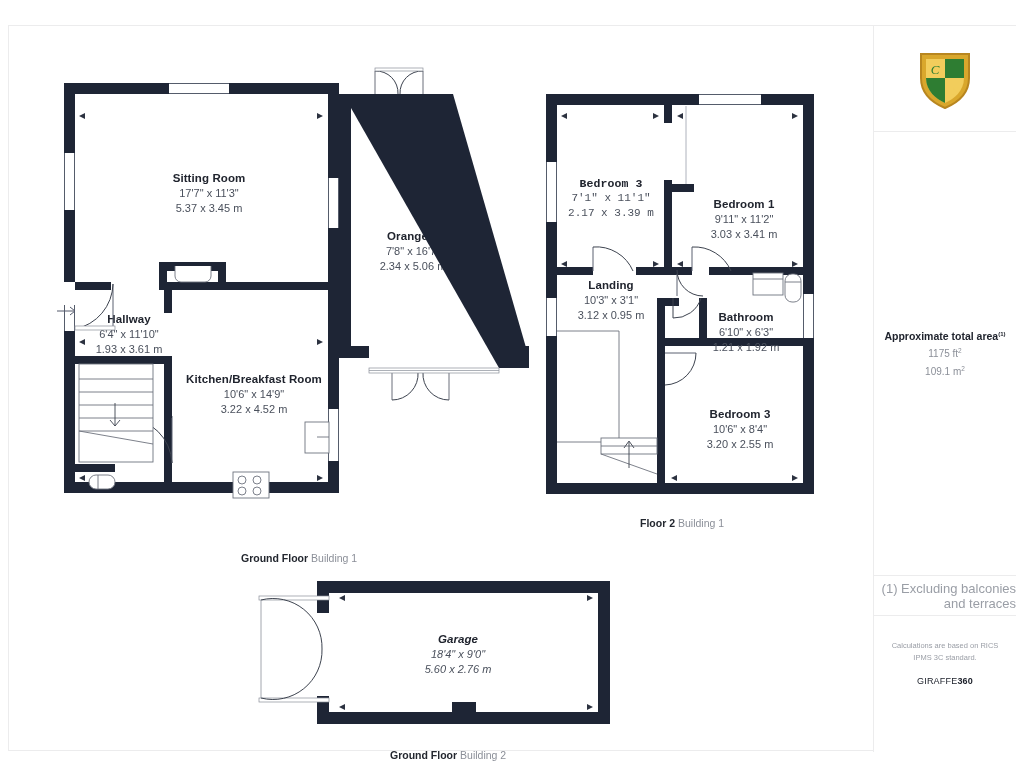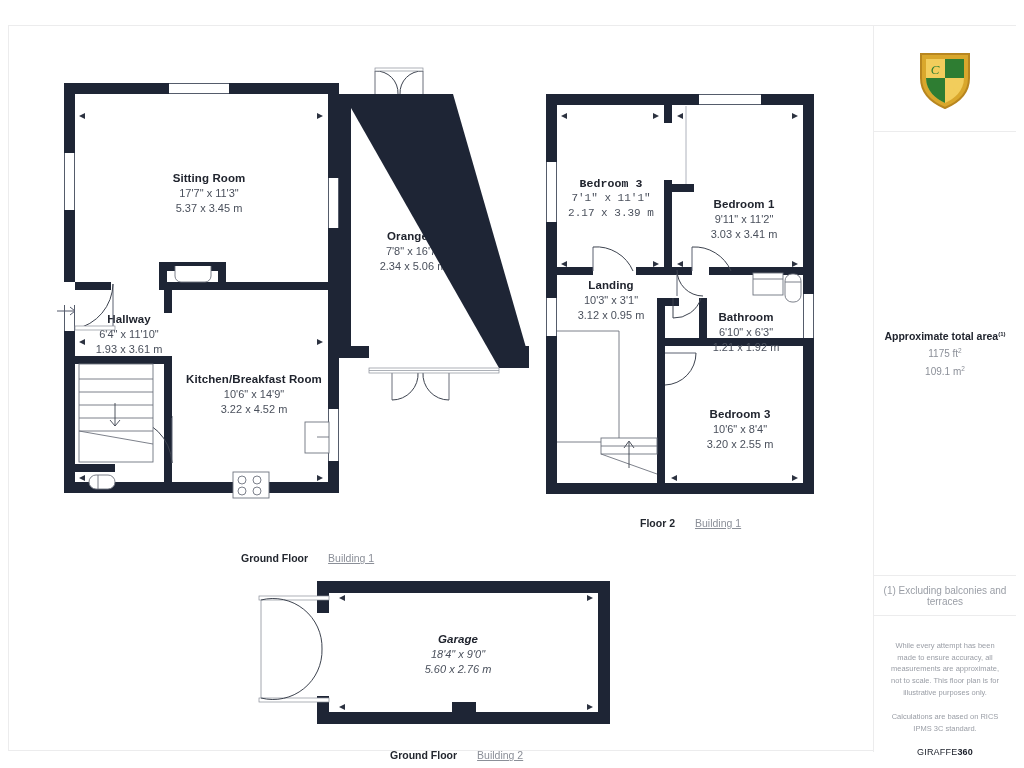--- a/index.html
+++ b/index.html
@@ -23,37 +23,37 @@
   .room-white{position:absolute;background:#ffffff;}
   .win{position:absolute;background:#ffffff;box-sizing:border-box;}
   .win.h{border-top:1px solid #555c6b;border-bottom:1px solid #555c6b;}
   .win.v{border-left:1px solid #555c6b;border-right:1px solid #555c6b;}
   .label{position:absolute;text-align:center;line-height:1.32;white-space:nowrap;}
   .label .nm{font-size:11.5px;font-weight:bold;color:#20242e;letter-spacing:.1px;}
   .label .im{font-size:11px;color:#4a505c;}
   .label .mt{font-size:11px;color:#4a505c;}
   .floorcap{position:absolute;white-space:nowrap;font-size:10.5px;}
   .floorcap b{color:#23272f;font-weight:bold;}
-  .floorcap span{color:#8b8f98;font-weight:normal;margin-left:20px;text-decoration:underline;}
+  .floorcap span{color:#8b8f98;font-weight:normal;margin-left:3px;}
   svg.overlay{position:absolute;left:0;top:0;width:864px;height:726px;pointer-events:none;}
   
   .side{
     position:absolute;left:864px;top:0;width:143px;height:726px;
     border-left:1px solid #ececed;box-sizing:border-box;background:#fff;
   }
   .side-sec{box-sizing:border-box;border-bottom:1px solid #ececed;}
   .logo-sec{height:106px;display:flex;align-items:center;justify-content:center;}
   .area-sec{height:444px;display:flex;flex-direction:column;align-items:center;justify-content:center;}
   .note-sec{height:40px;display:flex;align-items:center;justify-content:center;}
   .disc-sec{border-bottom:none;padding:24px 12px 0 12px;}
   .area-title{font-size:10.5px;font-weight:bold;color:#20242e;position:relative;}
   .area-title sup{font-size:6px;vertical-align:super;}
   .area-val{font-size:10px;color:#8b8f98;margin-top:5px;}
   .area-val sup{font-size:6.5px;vertical-align:super;}
-  .note-txt{font-size:10px;color:#9a9ea6;text-align:center;}
+  .note-txt{font-size:13px;color:#9a9ea6;text-align:right;}
   .disc-p{font-size:7.5px;color:#9a9ea6;text-align:center;line-height:1.55;margin:0 0 13px 0;}
   .brand{font-size:9px;color:#20242e;text-align:center;letter-spacing:.2px;margin-top:10px;}
   .brand b{font-weight:bold;}
 </style>
 </head>
 <body>
 
 <div id="page">
   <div class="sheet">
 
@@ -366,21 +366,20 @@
         <div class="area-val">
           <span>109.1 m</span><sup>2</sup>
         </div>
       </div>
 
       <div class="side-sec note-sec">
         <div class="note-txt">(1) Excluding balconies and terraces</div>
       </div>
 
       <div class="side-sec disc-sec">
-        <p class="disc-p">While every attempt has been made to ensure accuracy, all measurements are approximate, not to scale. This floor plan is for illustrative purposes only.</p>
         <p class="disc-p">Calculations are based on RICS IPMS 3C standard.</p>
         <div class="brand">
           <span>GIRAFFE</span><b>360</b>
         </div>
       </div>
 
     </div>
   </div>
 </div>
 

